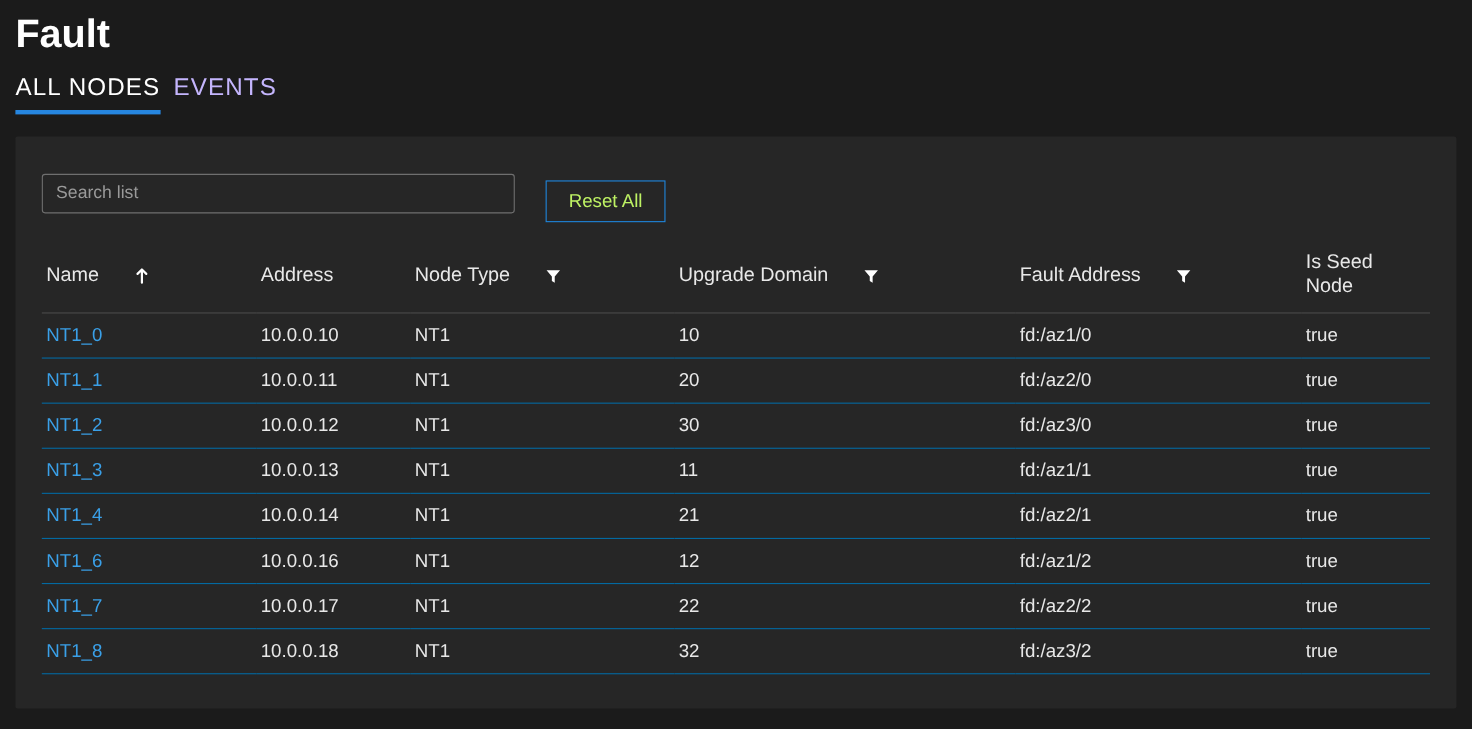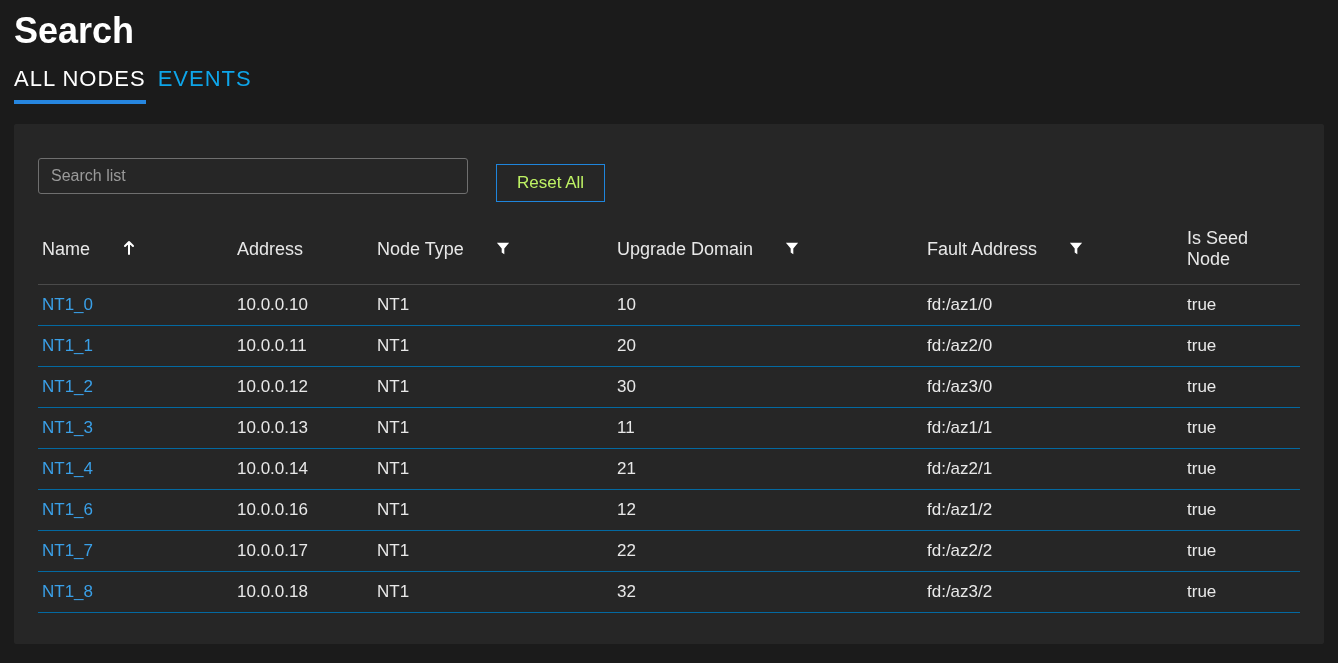--- a/index.html
+++ b/index.html
@@ -27,21 +27,21 @@
     .tabs {
       display: flex;
       gap: 12px;
       padding: 0 14px;
       align-items: flex-end;
     }
     .tab {
       font-size: 22px;
       letter-spacing: 1px;
       padding-bottom: 8px;
-      color: #0ea5e9;
+      color: #c4b5fd;
       border-bottom: 4px solid transparent;
       cursor: pointer;
     }
     .tab.active {
       color: #ffffff;
       border-bottom: 4px solid #2686e0;
     }
     .panel {
       margin: 20px 14px 0 14px;
       background: #262626;
@@ -89,21 +89,21 @@
       text-align: left;
       font-weight: 400;
       font-size: 18px;
       color: #e8e8e8;
       padding: 8px 8px 14px 4px;
       border-bottom: 1px solid #4a4a4a;
       vertical-align: middle;
     }
     th .hdr {
       display: inline-flex;
-      align-items: flex-start;
+      align-items: flex-end;
       gap: 30px;
     }
     td {
       font-size: 17px;
       padding: 10px 8px 10px 4px;
       border-bottom: 1px solid #0369a1;
       color: #e8e8e8;
     }
     td.link {
       color: #3aa0e8;
@@ -124,21 +124,21 @@
     col.c-addr   { width: 140px; }
     col.c-type   { width: 240px; }
     col.c-upg    { width: 310px; }
     col.c-fault  { width: 260px; }
     col.c-seed   { width: auto; }
   </style>
 </head>
 <body>
 
 <div class="page">
-  <h1 class="page-title">Search</h1>
+  <h1 class="page-title">Fault</h1>
 
   <div class="tabs">
     <div class="tab active">ALL NODES</div>
     <div class="tab">EVENTS</div>
   </div>
 
   <div class="panel">
 
     <div class="toolbar">
       <input class="search-input" type="text" placeholder="Search list" style="">

